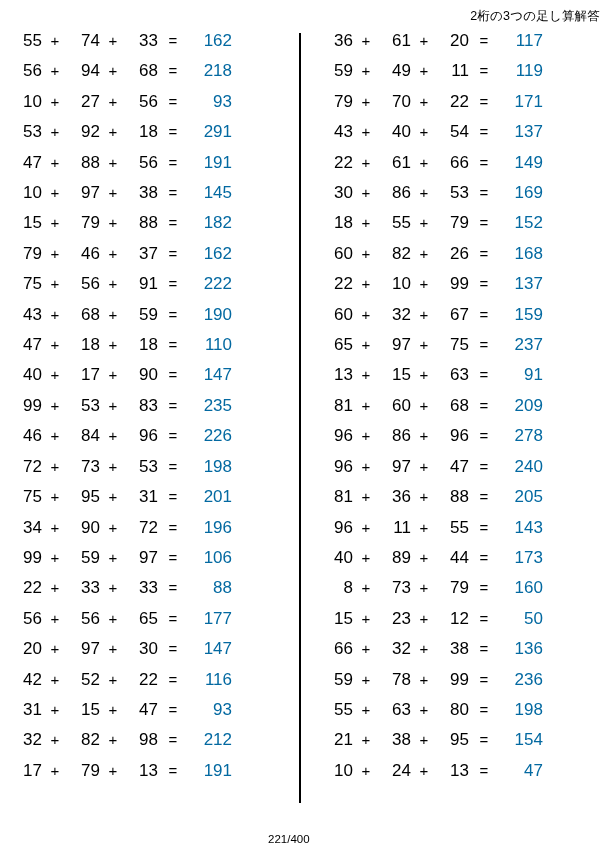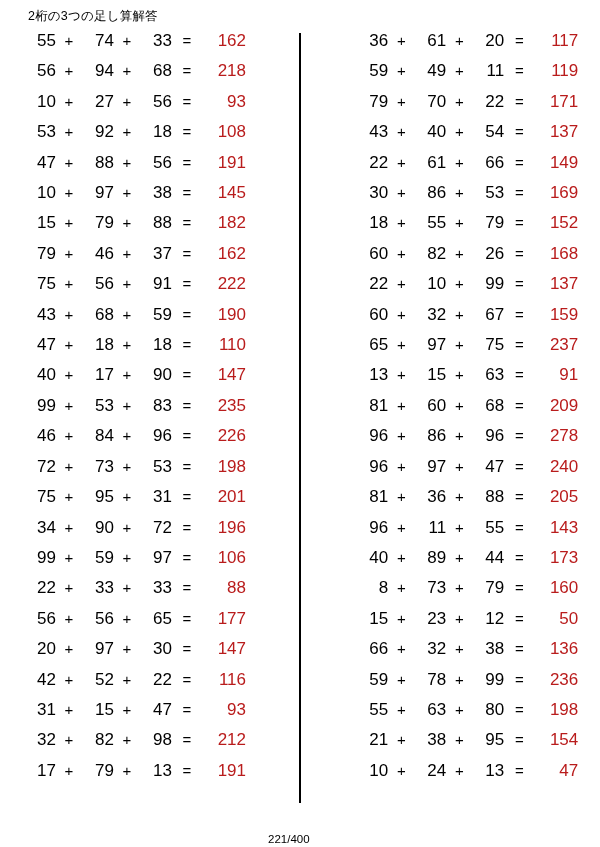--- a/index.html
+++ b/index.html
@@ -20,42 +20,41 @@
     height: 847px;
     position: relative;
     box-sizing: border-box;
     padding: 0;
   }
   .title {
     font-size: 12.5px;
     color: #000;
     padding: 8px 0 0 28px;
     letter-spacing: 0.2px;
+    text-align: right;
   }
   .columns {
     display: flex;
     flex-direction: row;
     position: relative;
     margin-top: 6px;
     height: 760px;
   }
   .col {
     width: 307px;
     box-sizing: border-box;
     display: flex;
     flex-direction: column;
     justify-content: flex-start;
-    margin-left: 14px;
   }
   .col-left {
     padding-left: 10px;
   }
   .col-right {
     padding-left: 20px;
-    align-items: center;
   }
   .divider {
     width: 2px;
     background: #000;
     margin: 2px 0 16px 0;
     height: 770px;
     align-self: flex-start;
   }
   .row {
     display: flex;
@@ -77,21 +76,21 @@
   }
   .eq {
     width: 30px;
     text-align: center;
     color: #000;
     font-size: 15px;
   }
   .ans {
     width: 44px;
     text-align: right;
-    color: #b91c1c;
+    color: #0369a1;
   }
   .footer {
     position: absolute;
     bottom: 14px;
     left: 0;
     width: 600px;
     display: flex;
     flex-direction: row;
     font-size: 11.5px;
     color: #000;
@@ -143,21 +142,21 @@
           <span class="eq">=</span>
           <span class="ans">93</span>
         </div>
         <div class="row">
           <span class="num">53</span>
           <span class="op">+</span>
           <span class="num">92</span>
           <span class="op">+</span>
           <span class="num">18</span>
           <span class="eq">=</span>
-          <span class="ans">108</span>
+          <span class="ans">291</span>
         </div>
         <div class="row">
           <span class="num">47</span>
           <span class="op">+</span>
           <span class="num">88</span>
           <span class="op">+</span>
           <span class="num">56</span>
           <span class="eq">=</span>
           <span class="ans">191</span>
         </div>

